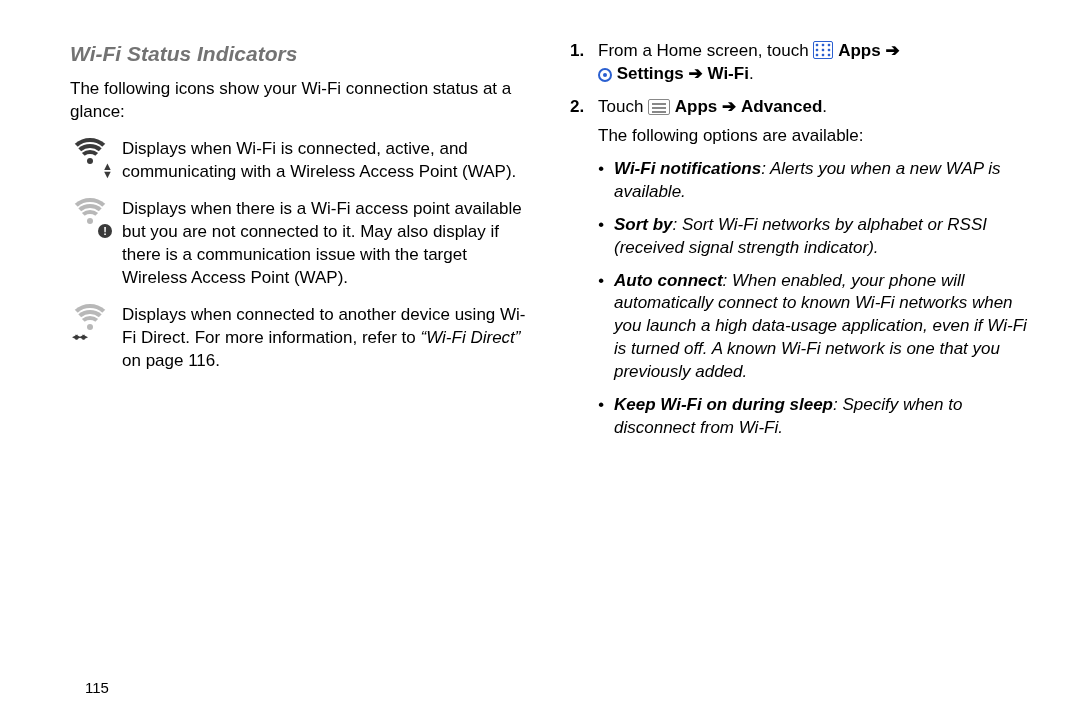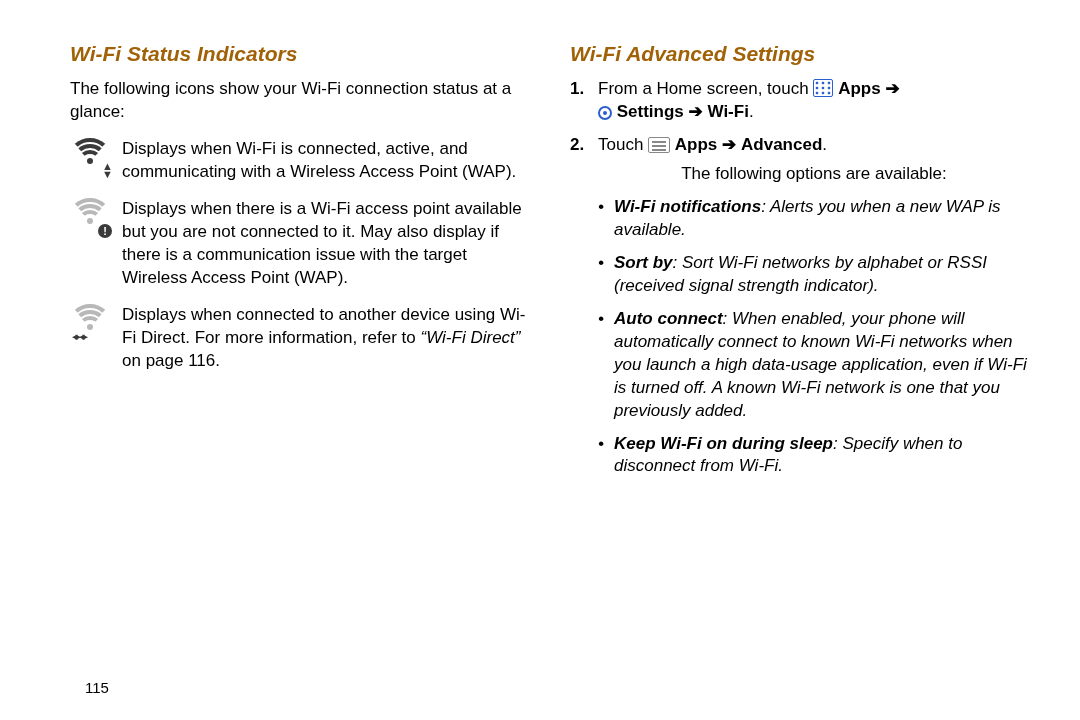--- a/index.html
+++ b/index.html
@@ -26,21 +26,21 @@
     line-height: 1.35;
   }
   .col.right {
     padding-right: 0;
     padding-left: 10px;
   }
   h2.section {
     font-family: Arial, Helvetica, sans-serif;
     font-weight: bold;
     font-style: italic;
-    color: #a16207;
+    color: #737373;
     font-size: 21px;
     margin: 0 0 10px 0;
   }
   p.intro {
     margin: 0 0 14px 0;
   }
   .icon-list {
     list-style: none;
     padding: 0;
     margin: 0;
@@ -185,21 +185,20 @@
     background:
       linear-gradient(#888,#888) 3px 3px/14px 2px no-repeat,
       linear-gradient(#888,#888) 3px 7px/14px 2px no-repeat,
       linear-gradient(#888,#888) 3px 11px/14px 2px no-repeat;
     border-radius: 2px;
   }
   .bold { font-weight: bold; }
   .arrow { font-weight: bold; font-family: Arial; }
   p.sub {
     margin: 6px 0 6px 17px;
-    text-align: center;
   }
   ul.opts {
     list-style: none;
     padding: 0;
     margin: 0 0 0 28px;
     font-style: italic;
   }
   ul.opts > li {
     position: relative;
     padding-left: 16px;
@@ -267,21 +266,20 @@
         </div>
         <div class="icon-text">
           <span>Displays when connected to another device using Wi-Fi Direct. For more information, refer to </span><span class="italic-ref">“Wi-Fi Direct”</span><span> on page 116.</span>
         </div>
       </li>
 
     </ul>
   </div>
 
   <div class="col right">
-    <h2 class="section">Wi-Fi Advanced Settings</h2>
 
     <ol class="steps">
       <li>
         <span>From a Home screen, touch </span><span class="inline-icon apps"></span>
         <span class="bold">Apps</span><span class="arrow"> ➔ </span><br>
         <span class="inline-icon settings"></span>
         <span class="bold">Settings</span><span class="arrow"> ➔ </span><span class="bold">Wi-Fi</span><span>.</span>
       </li>
       <li>
         <span>Touch </span><span class="inline-icon menu"></span>

